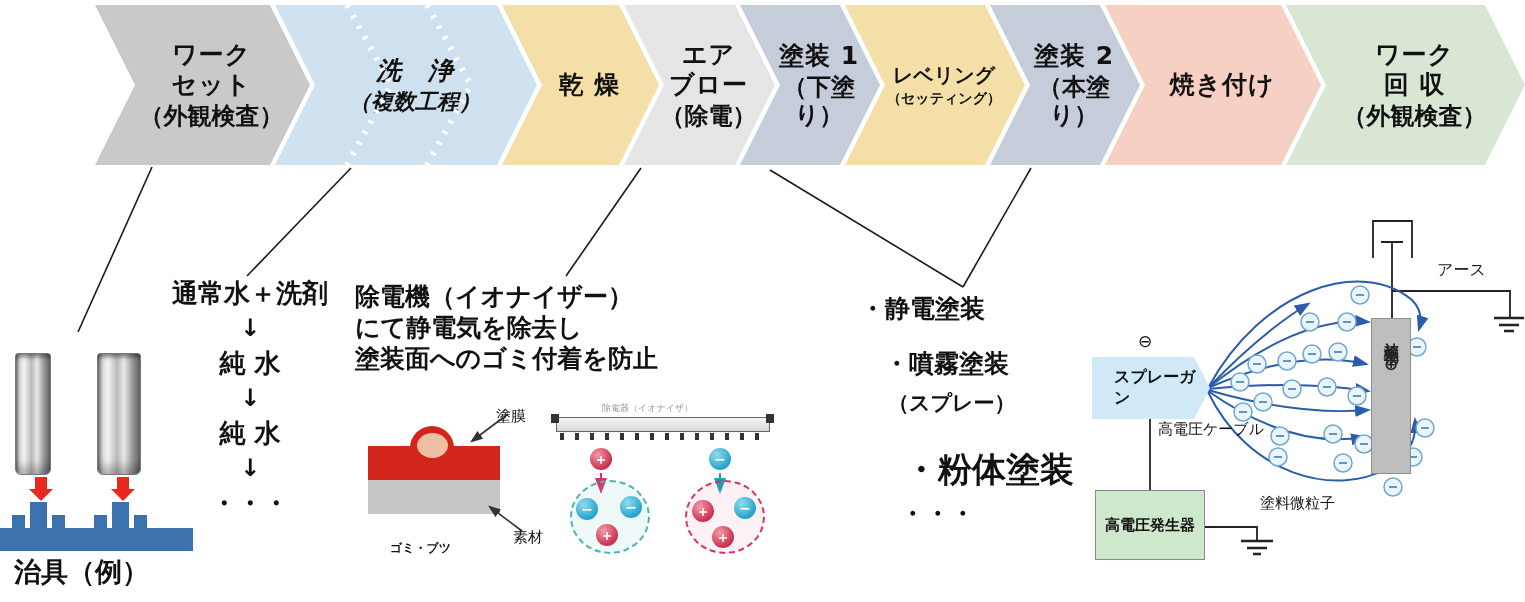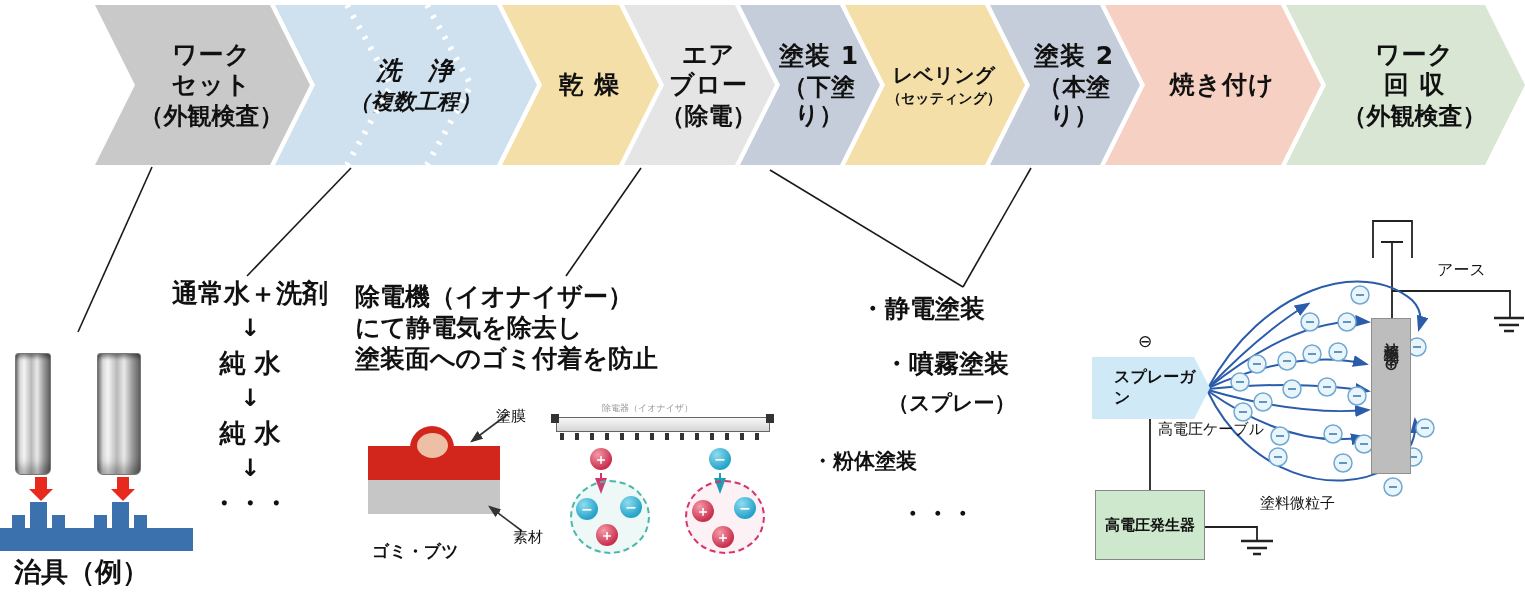--- a/index.html
+++ b/index.html
@@ -257,21 +257,21 @@
   <div class="lbl" style="left:355px;top:281px;width:440px;text-align:left;font-size:25px;line-height:31px;white-space:pre-line;">除電機（イオナイザー）
 にて静電気を除去し
 塗装面へのゴミ付着を防止</div>
 
   <div class="dust-bump"></div>
   <div class="dust-film"></div>
   <div class="dust-base"></div>
   <div class="dust-oval"></div>
   <div class="lbl thin" style="left:496px;top:394px;font-size:15px;margin-top:13px;">塗膜</div>
   <div class="lbl thin" style="left:513px;top:528px;font-size:15px;">素材</div>
-  <div class="lbl" style="left:372px;top:540px;font-size:17px;">ゴミ・ブツ</div>
+  <div class="lbl" style="left:390px;top:540px;font-size:12px;">ゴミ・ブツ</div>
 
   <div class="lbl thin" style="left:602px;top:402px;font-size:9px;color:#999;">除電器（イオナイザ）</div>
   <div class="ion-bar"></div>
   <div class="ion-cap" style="left:551px;top:414px;"></div>
   <div class="ion-cap" style="left:766px;top:414px;"></div>
   <div class="ion-teeth"></div>
 
   <div class="ball ball-red" style="left:590px;top:448px;">
       <span>＋</span>
     </div>
@@ -296,21 +296,21 @@
   <div class="ball ball-blue" style="left:734px;top:497px;">
       <span>−</span>
     </div>
   <div class="ball ball-red" style="left:712px;top:526px;">
       <span>＋</span>
     </div>
 
   <div class="lbl" style="left:860px;top:292px;font-size:25px;">・静電塗装</div>
   <div class="lbl" style="left:884px;top:347px;font-size:25px;">・噴霧塗装</div>
   <div class="lbl" style="left:888px;top:389px;font-size:21px;">（スプレー）</div>
-  <div class="lbl" style="left:812px;top:447px;font-size:21px;font-family:Liberation Serif, serif;">・粉体塗装</div>
+  <div class="lbl" style="left:904px;top:447px;font-size:34px;font-family:Liberation Serif, serif;">・粉体塗装</div>
   <div class="lbl" style="left:900px;top:497px;font-size:25px;">・・・</div>
 
   <div class="lbl thin" style="left:1138px;top:331px;font-size:17px;">⊖</div>
   <div class="gun-box">
       <span>スプレーガン</span>
     </div>
   <div class="lbl thin" style="left:1158px;top:420px;font-size:15px;">高電圧ケーブル</div>
   <div class="gen-box">
       <span>高電圧発生器</span>
     </div>

